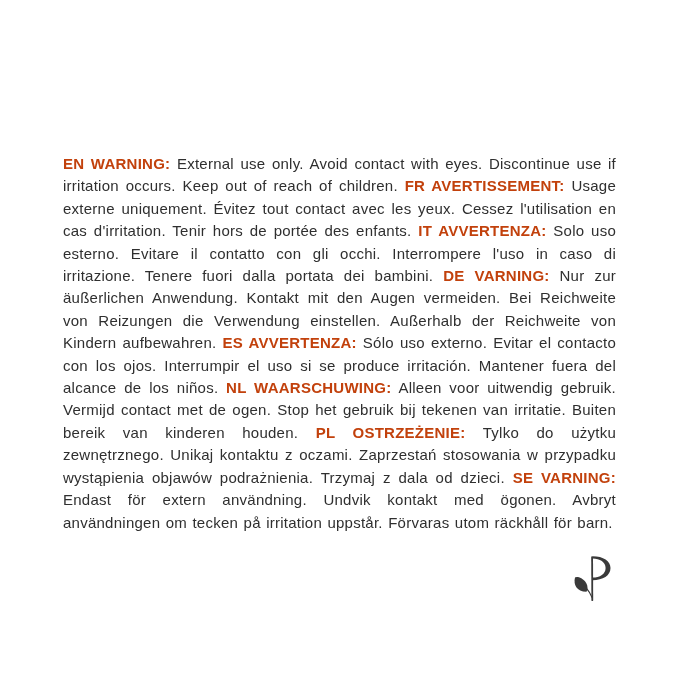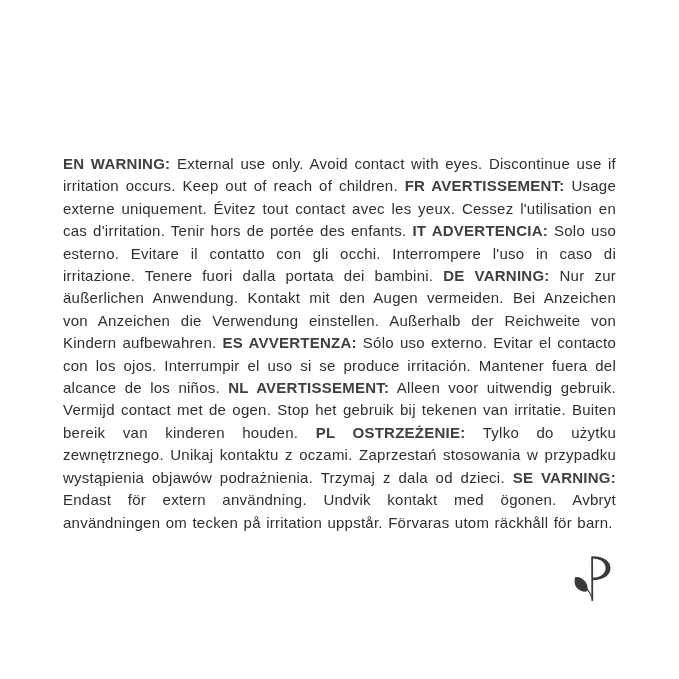--- a/index.html
+++ b/index.html
@@ -21,45 +21,45 @@
     width: 553px;
     text-align: justify;
     font-size: 15px;
     line-height: 22.4px;
     letter-spacing: 0.25px;
     word-spacing: 1px;
     color: #2f2f2f;
   }
   .warning-block .lbl {
     font-weight: 700;
-    color: #404040;
+    color: #c2410c;
   }
   .brand-logo {
     position: absolute;
     left: 572px;
     top: 553px;
     width: 42px;
     height: 52px;
   }
   .brand-logo svg {
     width: 100%;
     height: 100%;
     display: block;
   }
 </style>
 </head>
 <body>
 
 <div class="warning-block">
   <span><b class="lbl">EN WARNING:</b> <span>External use only. Avoid contact with eyes. Discontinue use if irritation occurs. Keep out of reach of children.</span></span>
   <span><b class="lbl">FR AVERTISSEMENT:</b> <span>Usage externe uniquement. Évitez tout contact avec les yeux. Cessez l'utilisation en cas d'irritation. Tenir hors de portée des enfants.</span></span>
-  <span><b class="lbl">IT ADVERTENCIA:</b> <span>Solo uso esterno. Evitare il contatto con gli occhi. Interrompere l'uso in caso di irritazione. Tenere fuori dalla portata dei bambini.</span></span>
-  <span><b class="lbl">DE VARNING:</b> <span>Nur zur äußerlichen Anwendung. Kontakt mit den Augen vermeiden. Bei Anzeichen von Anzeichen die Verwendung einstellen. Außerhalb der Reichweite von Kindern aufbewahren.</span></span>
+  <span><b class="lbl">IT AVVERTENZA:</b> <span>Solo uso esterno. Evitare il contatto con gli occhi. Interrompere l'uso in caso di irritazione. Tenere fuori dalla portata dei bambini.</span></span>
+  <span><b class="lbl">DE VARNING:</b> <span>Nur zur äußerlichen Anwendung. Kontakt mit den Augen vermeiden. Bei Reichweite von Reizungen die Verwendung einstellen. Außerhalb der Reichweite von Kindern aufbewahren.</span></span>
   <span><b class="lbl">ES AVVERTENZA:</b> <span>Sólo uso externo. Evitar el contacto con los ojos. Interrumpir el uso si se produce irritación. Mantener fuera del alcance de los niños.</span></span>
-  <span><b class="lbl">NL AVERTISSEMENT:</b> <span>Alleen voor uitwendig gebruik. Vermijd contact met de ogen. Stop het gebruik bij tekenen van irritatie. Buiten bereik van kinderen houden.</span></span>
+  <span><b class="lbl">NL WAARSCHUWING:</b> <span>Alleen voor uitwendig gebruik. Vermijd contact met de ogen. Stop het gebruik bij tekenen van irritatie. Buiten bereik van kinderen houden.</span></span>
   <span><b class="lbl">PL OSTRZEŻENIE:</b> <span>Tylko do użytku zewnętrznego. Unikaj kontaktu z oczami. Zaprzestań stosowania w przypadku wystąpienia objawów podrażnienia. Trzymaj z dala od dzieci.</span></span>
   <span><b class="lbl">SE VARNING:</b> <span>Endast för extern användning. Undvik kontakt med ögonen. Avbryt användningen om tecken på irritation uppstår. Förvaras utom räckhåll för barn.</span></span>
 </div>
 
 <div class="brand-logo">
   <svg viewBox="0 0 42 52" xmlns="http://www.w3.org/2000/svg">
 
     <path d="M19.2 3.5 L21.0 3.5 L21.2 47.5 Q20.2 48.6 19.4 47.5 Z" fill="#3a3a3a"></path>
 
     <path d="M20.5 3.2

